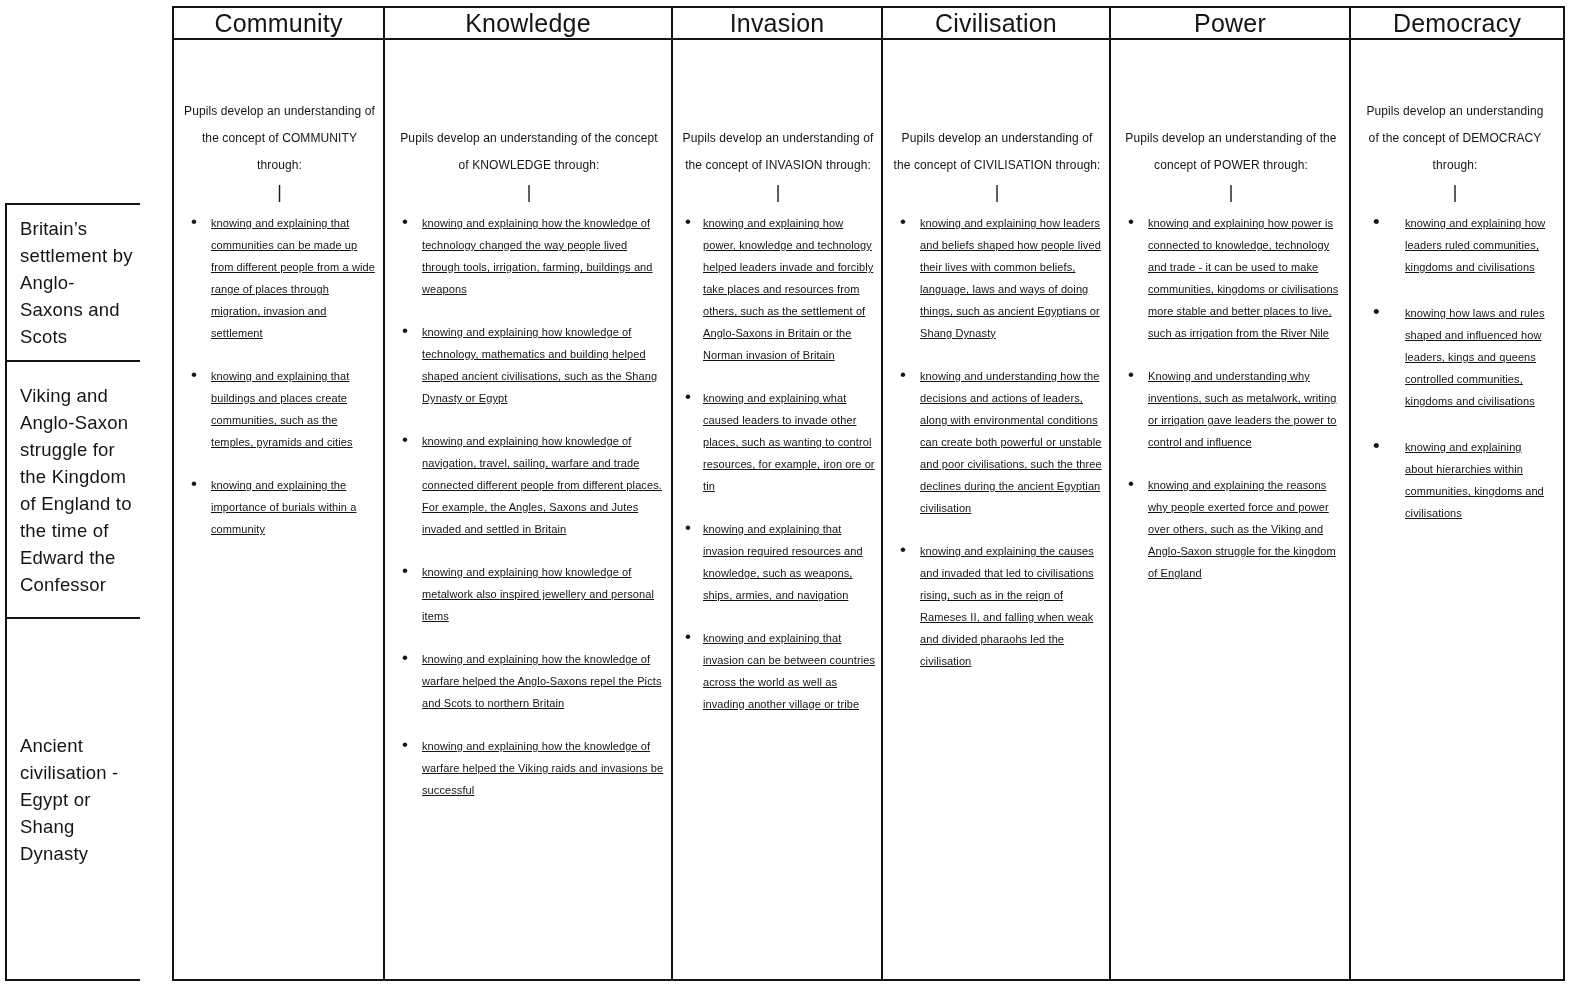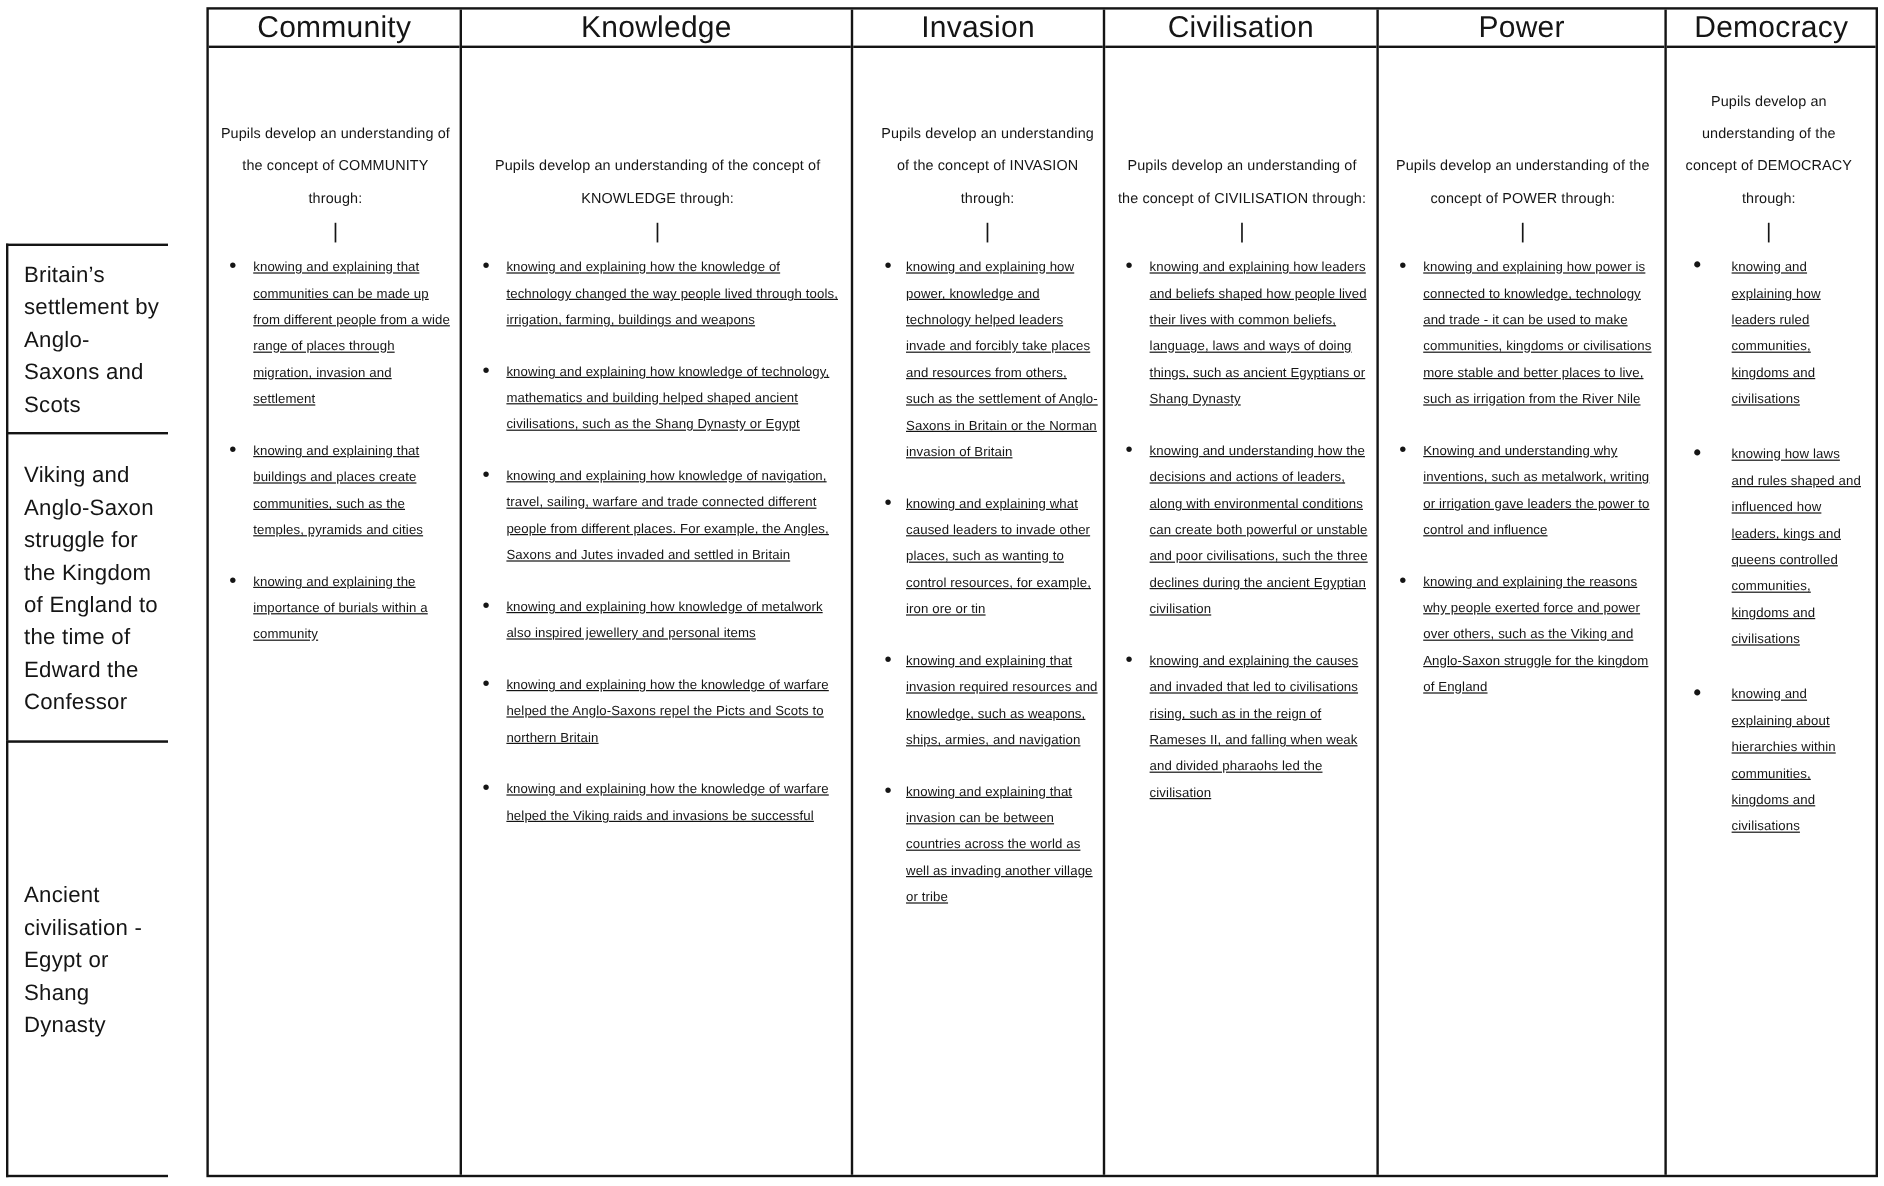--- a/index.html
+++ b/index.html
@@ -34,21 +34,21 @@
     box-sizing:border-box;display:flex;
     border:2px solid #141414;background:#fff;
   }
   .col{
     box-sizing:border-box;height:100%;
     border-right:2px solid #141414;
     display:flex;flex-direction:column;
   }
   .col:last-child{border-right:0;}
   .col-1{width:211px;}
-  .col-2{width:326px;}
+  .col-2{width:288px;}
   .col-3{width:210px;}
   .col-4{width:228px;}
   .col-5{width:240px;}
   .col-6{flex:1;}
 
   .col-header{
     box-sizing:border-box;height:32px;flex:0 0 32px;
     border-bottom:2px solid #141414;
     display:flex;align-items:center;justify-content:center;
     font-size:25px;letter-spacing:.2px;
@@ -73,21 +73,21 @@
   }
   .bullet{
     position:relative;padding-left:29px;margin-bottom:21px;
     font-size:11px;line-height:22px;letter-spacing:.1px;text-decoration:underline;
   }
   .bullet::before{
     content:"\2022";position:absolute;left:9px;top:-1px;
     font-size:17px;
   }
   
-  .col-3 .col-body{padding:0 4px 0 20px;}
+  .col-3 .col-body{padding:0 4px 0 6px;}
   .col-3 .bullet{padding-left:24px;}
   .col-3 .bullet::before{left:6px;}
   .col-6 .col-body{padding:0 12px 0 8px;}
   .col-6 .bullet{padding-left:46px;margin-bottom:24px;}
   .col-6 .bullet::before{left:14px;font-size:19px;}
 </style>
 </head>
 <body>
 
 <div class="page">

